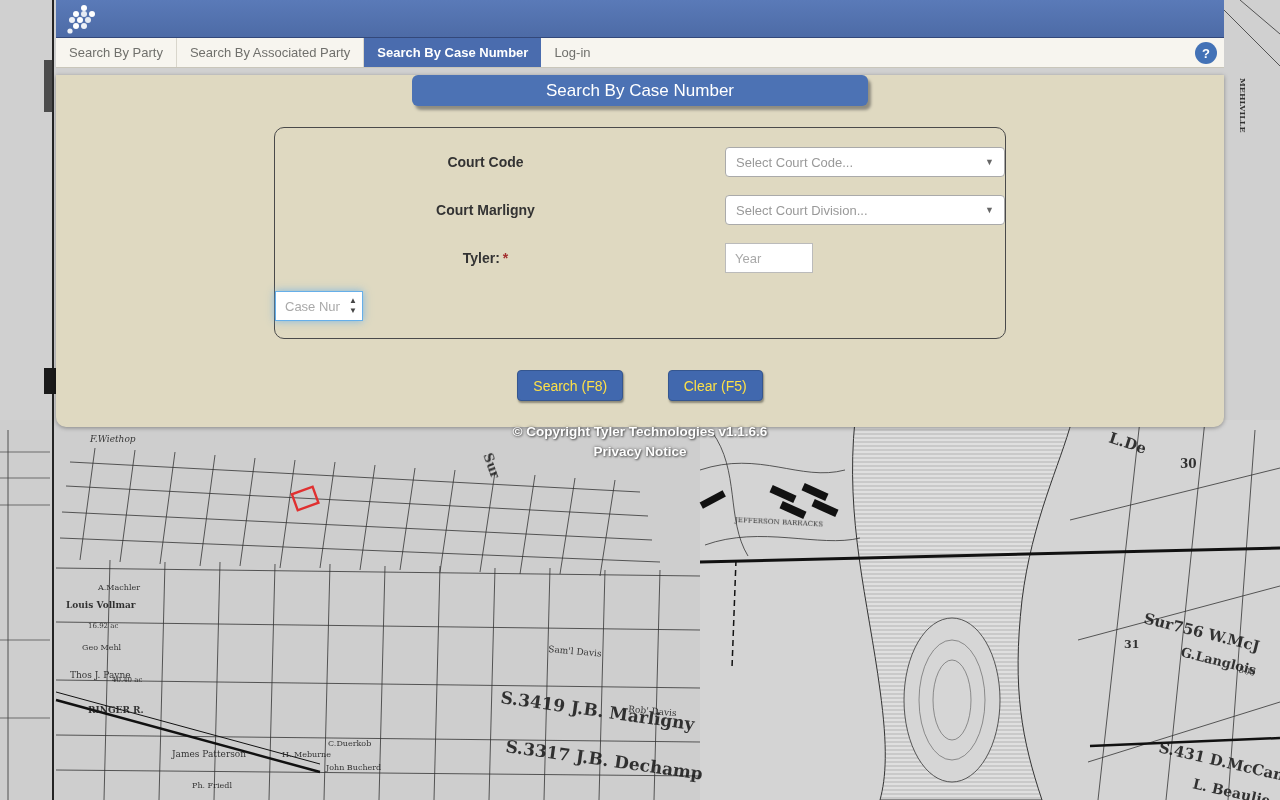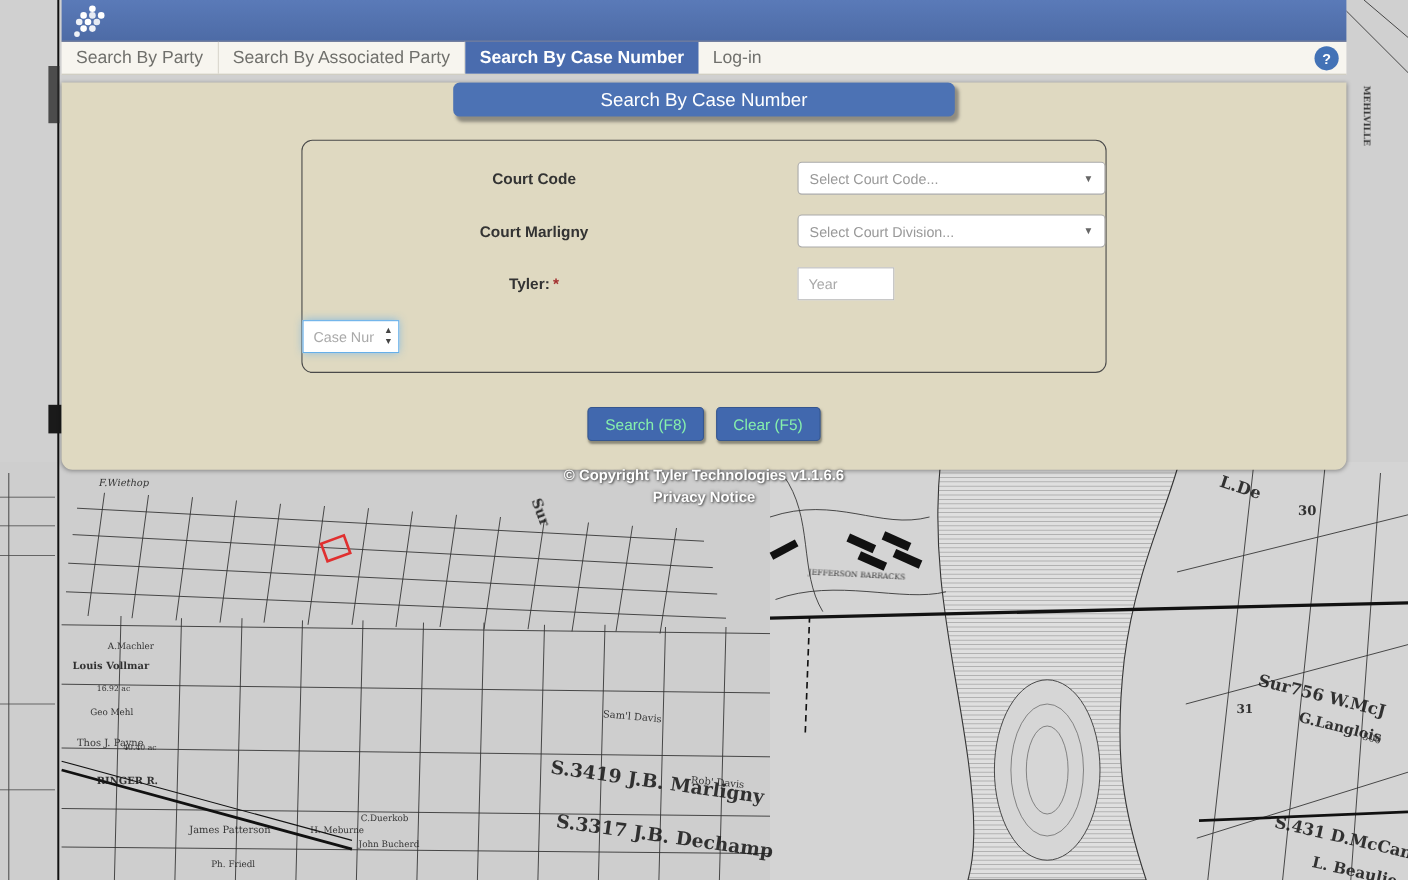--- a/index.html
+++ b/index.html
@@ -8,21 +8,21 @@
   
   #map-bg { position:absolute; left:0; top:0; width:1280px; height:800px; z-index:0; }
 
   
   .app { position:absolute; left:56px; top:0; width:1168px; height:800px; z-index:2; }
 
   .topbar { height:38px; background:linear-gradient(#5a7ab8,#4d6ba6); border-bottom:1px solid #33487a; position:relative; }
   .logo { position:absolute; left:6px; top:3px; width:36px; height:34px; cursor:pointer; }
 
   .tabbar { height:30px; background:#f7f5ef; border-bottom:1px solid #c9c6ba; display:flex; align-items:stretch; position:relative; }
-  .tab { display:flex; align-items:center; padding:0 13px; font-size:16px; color:#70706c; cursor:pointer; white-space:nowrap; }
+  .tab { display:flex; align-items:center; padding:0 13px; font-size:13px; color:#70706c; cursor:pointer; white-space:nowrap; }
   .tab.sep { border-right:1px solid #d9d6cc; }
   .tab.active { background:#4a6cae; color:#fff; font-weight:bold; }
   .help-btn { position:absolute; right:7px; top:4px; width:22px; height:22px; border-radius:50%; background:#4372b6; color:#fff; font-size:13px; font-weight:bold; display:flex; align-items:center; justify-content:center; cursor:pointer; }
 
   .panel { height:352px; background:#dfd9c1; border-radius:0 0 10px 10px; position:relative; box-shadow:0 1px 4px rgba(0,0,0,.35); }
 
   .title-banner { width:456px; height:31px; margin:7px auto 0; background:#4c72b4; border-radius:6px; color:#fff; font-size:17px; display:flex; align-items:center; justify-content:center; box-shadow:3px 4px 3px #8f8c80; }
 
   .form-box { width:732px; height:212px; margin:21px auto 0; border:1px solid #4a4a4a; border-radius:10px; padding-top:10px; }
   .frow { display:flex; align-items:center; height:48px; }
@@ -32,21 +32,21 @@
   .select .sel-text { flex:1; font-size:13px; color:#999; }
   .select .caret { font-size:9px; color:#666; }
   .tinput { height:30px; border:1px solid #bbb; border-radius:0; padding:0 9px; font-size:13px; color:#333; font-family:"Liberation Sans",sans-serif; outline:none; background:#fff; }
   .tinput::placeholder { color:#a9a9a9; }
   #year-input { width:88px; }
   .num-wrap { position:relative; width:88px; }
   #case-input { width:88px; padding-right:22px; border:1px solid #66afe9; box-shadow:0 0 8px rgba(102,175,233,.8); }
   .spinner { position:absolute; right:6px; top:5px; display:flex; flex-direction:column; align-items:center; color:#444; font-size:8px; line-height:10px; cursor:pointer; }
 
   .btn-row { text-align:center; margin-top:31px; }
-  .btn { display:inline-block; height:31px; padding:0 15px; margin:0 3px; background:#4168ae; border:1px solid #35568f; border-radius:4px; color:#86efac; font-size:14px; font-family:"Liberation Sans",sans-serif; cursor:pointer; box-shadow:1px 2px 2px rgba(70,70,60,.55); }
+  .btn { display:inline-block; height:31px; padding:0 15px; margin:0 20px; background:#4168ae; border:1px solid #35568f; border-radius:4px; color:#fde047; font-size:14px; font-family:"Liberation Sans",sans-serif; cursor:pointer; box-shadow:1px 2px 2px rgba(70,70,60,.55); }
 
   .footer { position:absolute; left:0; top:422px; width:100%; text-align:center; color:#fff; font-weight:bold; font-size:13.5px; line-height:20px; text-shadow:0 0 3px rgba(70,70,70,.9), 1px 1px 2px rgba(0,0,0,.5); }
   .footer .link { cursor:pointer; }
 </style>
 </head>
 <body>
 
 <svg id="map-bg" viewBox="0 0 1280 800" xmlns="http://www.w3.org/2000/svg">
   <defs>
     <pattern id="hatch" width="6" height="4" patternUnits="userSpaceOnUse">

